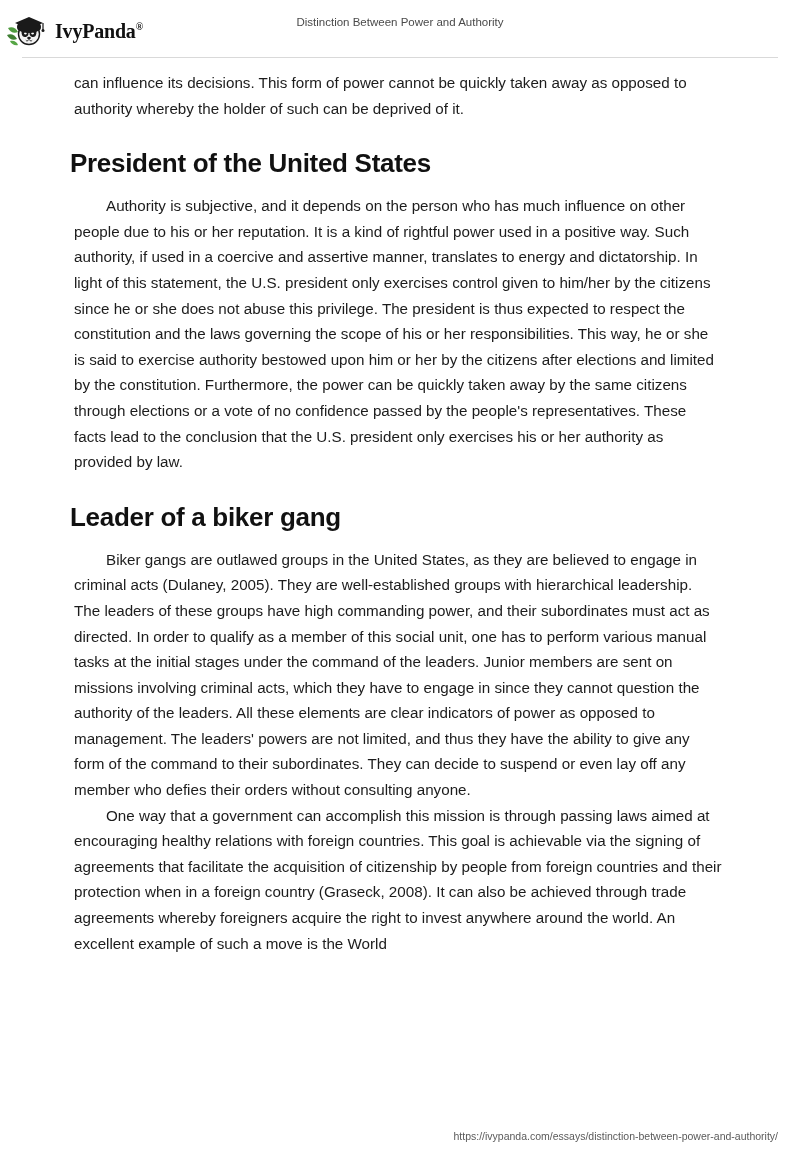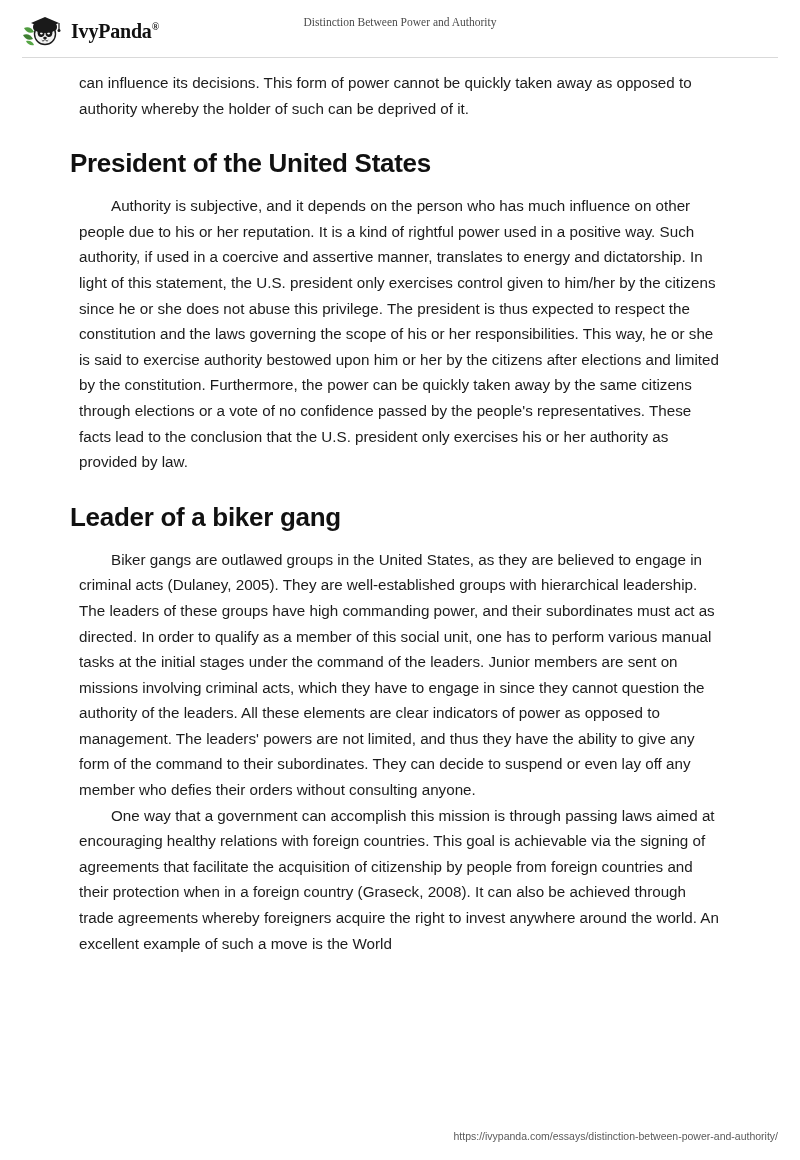--- a/index.html
+++ b/index.html
@@ -27,21 +27,21 @@
   .header {
     position: absolute;
     top: 0;
     left: 0;
     width: 800px;
     height: 58px;
     box-sizing: border-box;
   }
   .brand {
     position: absolute;
-    left: 22px;
+    left: 6px;
     top: 14px;
     display: flex;
     align-items: center;
     gap: 7px;
   }
   .brand-logo {
     width: 42px;
     height: 34px;
     position: relative;
     display: block;
@@ -60,21 +60,21 @@
     font-weight: bold;
   }
   .header-title {
     position: absolute;
     left: 0;
     right: 0;
     top: 16px;
     text-align: center;
     font-size: 11.5px;
     color: #4a4a4a;
-    font-family: Liberation Serif, serif;
+    font-family: Liberation Sans, sans-serif;
   }
 
   .rule {
     position: absolute;
     left: 22px;
     top: 57px;
     width: 756px;
     height: 1px;
     background: #d9d9d9;
   }
@@ -83,21 +83,21 @@
   .content {
     position: absolute;
     left: 70px;
     top: 70px;
     width: 652px;
   }
 
   p.para {
     font-size: 15.2px;
     line-height: 25.6px;
-    margin: 0 0 0 9px;
+    margin: 0 0 0 4px;
     color: #1c1c1c;
     text-align: left;
   }
   p.indent {
     text-indent: 32px;
   }
 
   h2.heading {
     font-size: 26px;
     line-height: 32px;

